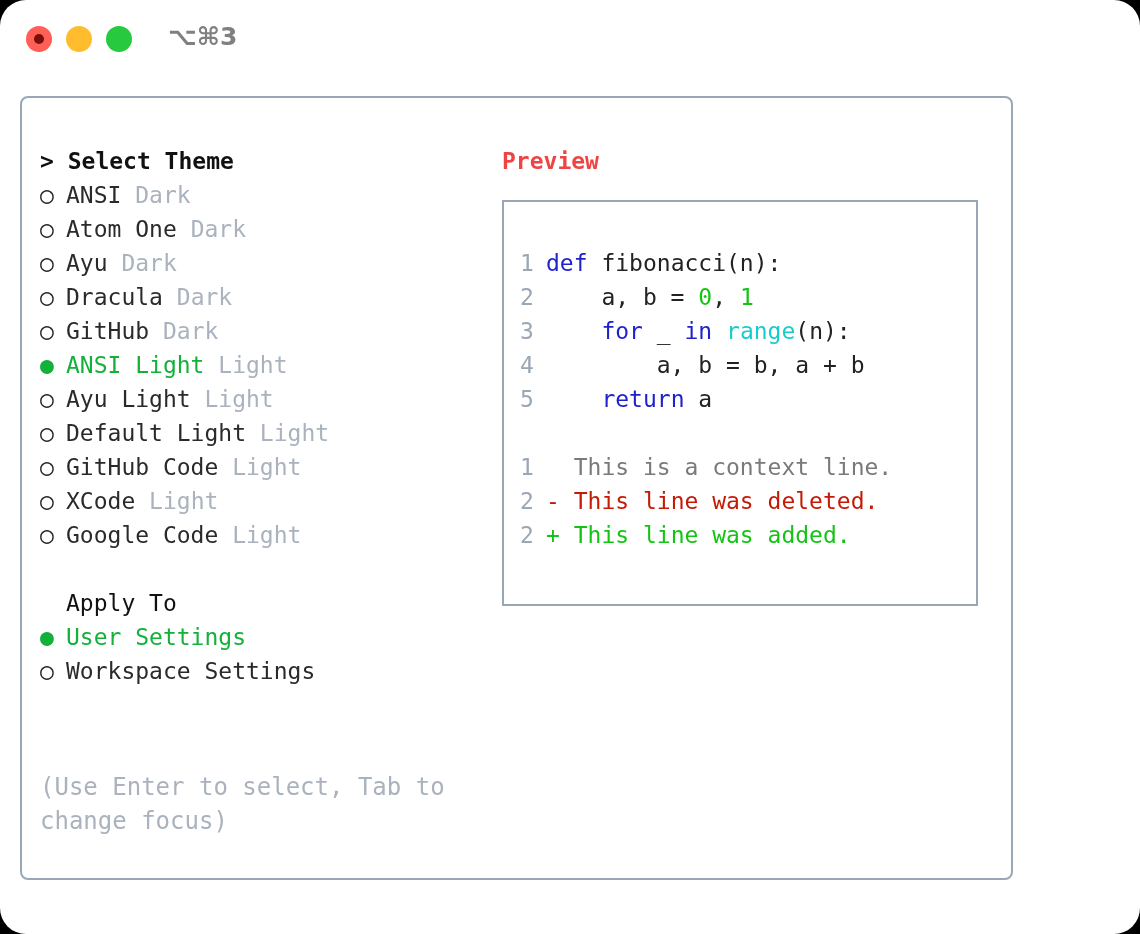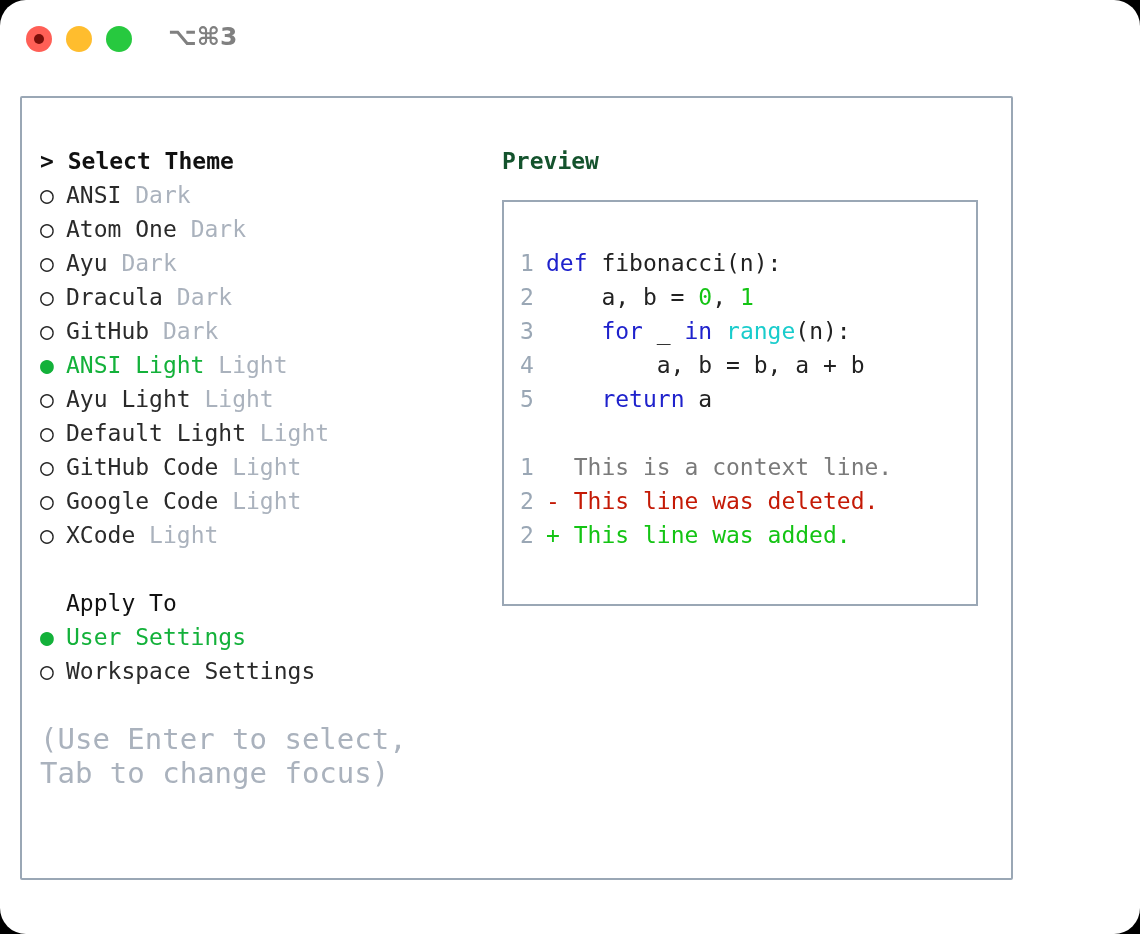--- a/index.html
+++ b/index.html
@@ -62,21 +62,21 @@
   }
 
   
   #card {
     position: absolute;
     left: 20px;
     top: 96px;
     width: 993px;
     height: 784px;
     border: 2px solid #9aa7b5;
-    border-radius: 2px;
+    border-radius: 8px;
     background: #ffffff;
     box-sizing: border-box;
   }
 
   
   #left-pane {
     position: absolute;
     left: 18px;
     top: 46px;
     width: 440px;
@@ -107,39 +107,40 @@
     font-size: 23px;
     line-height: 34px;
     color: #111111;
     white-space: pre;
     padding-left: 26px;
   }
   .spacer-lg { height: 34px; }
   .spacer-sm { height: 34px; }
 
   #hint {
-    font-size: 29px;
+    font-size: 24px;
     line-height: 34px;
     color: #aab2bd;
     width: 420px;
     white-space: normal;
     word-spacing: 0px;
+    margin-top: 48px;
   }
 
   
   #right-pane {
     position: absolute;
     left: 480px;
     top: 46px;
     width: 490px;
   }
   #preview-title {
     font-size: 23px;
     font-weight: 700;
-    color: #14532d;
+    color: #ef4444;
     line-height: 34px;
   }
   #preview-box {
     margin-top: 22px;
     width: 476px;
     height: 406px;
     border: 2px solid #9aa7b5;
     background: #ffffff;
     box-sizing: border-box;
     position: relative;
@@ -194,22 +195,22 @@
       <div id="theme-list">
           <div class="opt-row"><span class="bullet">○</span><span>ANSI</span><span class="variant"> Dark</span></div>
           <div class="opt-row"><span class="bullet">○</span><span>Atom One</span><span class="variant"> Dark</span></div>
           <div class="opt-row"><span class="bullet">○</span><span>Ayu</span><span class="variant"> Dark</span></div>
           <div class="opt-row"><span class="bullet">○</span><span>Dracula</span><span class="variant"> Dark</span></div>
           <div class="opt-row"><span class="bullet">○</span><span>GitHub</span><span class="variant"> Dark</span></div>
           <div class="opt-row selected"><span class="bullet">●</span><span>ANSI Light</span><span class="variant"> Light</span></div>
           <div class="opt-row"><span class="bullet">○</span><span>Ayu Light</span><span class="variant"> Light</span></div>
           <div class="opt-row"><span class="bullet">○</span><span>Default Light</span><span class="variant"> Light</span></div>
           <div class="opt-row"><span class="bullet">○</span><span>GitHub Code</span><span class="variant"> Light</span></div>
+          <div class="opt-row"><span class="bullet">○</span><span>XCode</span><span class="variant"> Light</span></div>
           <div class="opt-row"><span class="bullet">○</span><span>Google Code</span><span class="variant"> Light</span></div>
-          <div class="opt-row"><span class="bullet">○</span><span>XCode</span><span class="variant"> Light</span></div>
         </div>
 
       <div class="spacer-lg"></div>
 
       <div class="section-label">Apply To</div>
 
       <div id="apply-list">
           <div class="opt-row selected"><span class="bullet">●</span><span>User Settings</span></div>
           <div class="opt-row"><span class="bullet">○</span><span>Workspace Settings</span></div>
         </div>

